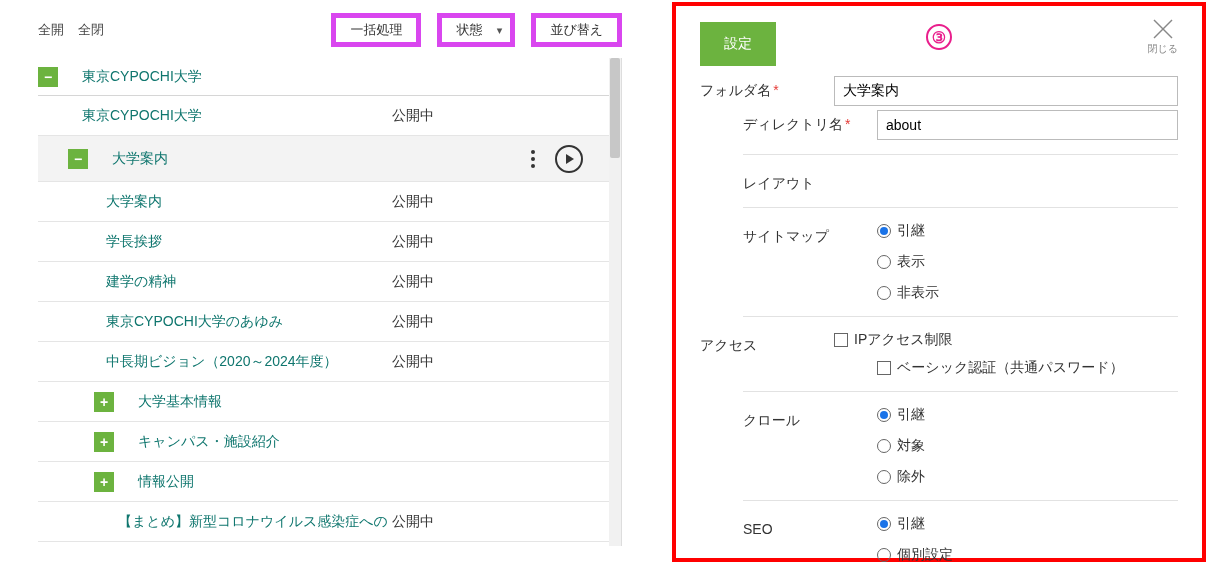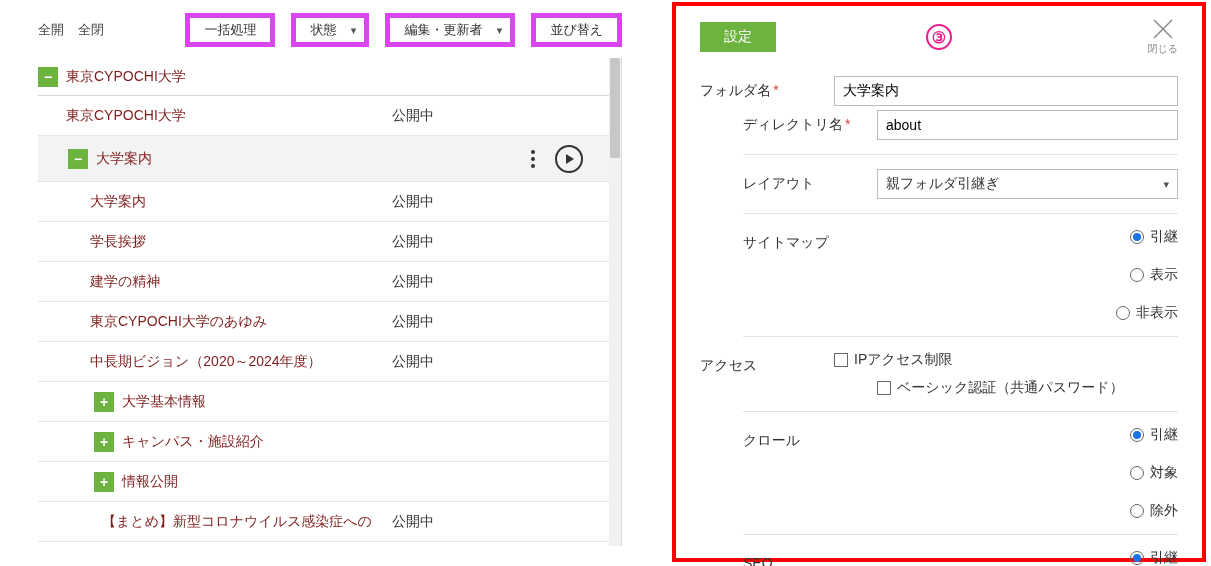--- a/index.html
+++ b/index.html
@@ -88,23 +88,23 @@
   .row {
     display: flex;
     align-items: center;
     height: 40px;
     border-bottom: 1px solid #e5e5e5;
     position: relative;
   }
   .row.header { height: 38px; border-bottom: 1px solid #d6d6d6; }
   .row.sel { background: #f3f3f3; height: 46px; }
   .row .label {
-    padding-left: 8px;
-    font-size: 14px;
-    color: #7f1d1d;
+    padding-left: 24px;
+    font-size: 14px;
+    color: #0f766e;
     white-space: nowrap;
     overflow: hidden;
     text-overflow: ellipsis;
     max-width: 300px;
   }
   .row .status {
     position: absolute;
     left: 354px;
     font-size: 14px;
     color: #333;
@@ -170,21 +170,21 @@
   }
   .r-top {
     position: relative;
     height: 36px;
     margin-bottom: 18px;
   }
   .tab-btn {
     display: inline-flex;
     align-items: center;
     justify-content: center;
-    height: 30px;
+    height: 44px;
     padding: 0 24px;
     background: #6cb33f;
     color: #fff;
     font-size: 14px;
   }
   .badge-num {
     position: absolute;
     left: 50%;
     top: 2px;
     transform: translateX(-50%);
@@ -250,21 +250,21 @@
     position: relative;
     background: #fff;
   }
   .select-like::after {
     content: "▾";
     position: absolute;
     right: 8px;
     font-size: 11px;
     color: #555;
   }
-  .radio-col { display: flex; flex-direction: column; gap: 20px; align-items: flex-end; }
+  .radio-col { display: flex; flex-direction: column; gap: 13px; }
   .radio-row, .check-row {
     display: flex; align-items: center; gap: 6px;
     font-size: 14px;
   }
   .radio {
     width: 14px; height: 14px;
     border: 1px solid #666;
     border-radius: 50%;
     display: inline-flex;
     align-items: center; justify-content: center;
@@ -287,21 +287,20 @@
 
 <div class="page">
 
   <div class="left">
     <div class="toolbar">
       <span class="link-like">全開</span>
       <span class="link-like">全閉</span>
       <span class="spacer"></span>
       <span class="dd">一括処理</span>
       <span class="dd caret">状態</span>
-      <span class="dd caret">編集・更新者</span>
       <span class="dd">並び替え</span>
     </div>
 
     <div class="tree-wrap">
       <div class="tree">
 
         <div class="row header ind0">
           <span class="sq green minus"></span>
           <span class="label">東京CYPOCHI大学</span>
         </div>
@@ -395,25 +394,20 @@
       <div class="form-label">
         <span>ディレクトリ名</span><span class="req">*</span>
       </div>
       <div class="form-field">
         <input class="txt-input" value="about" style="">
       </div>
     </div>
 
     <div class="form-row sep">
       <div class="form-label">レイアウト</div>
-      <div class="form-field">
-        <div class="select-like">
-          <span>親フォルダ引継ぎ</span>
-        </div>
-      </div>
     </div>
 
     <div class="form-row sep">
       <div class="form-label">サイトマップ</div>
       <div class="form-field radio-col">
         <label class="radio-row">
           <span class="radio checked"></span>
           <span>引継</span>
         </label>
         <label class="radio-row">

